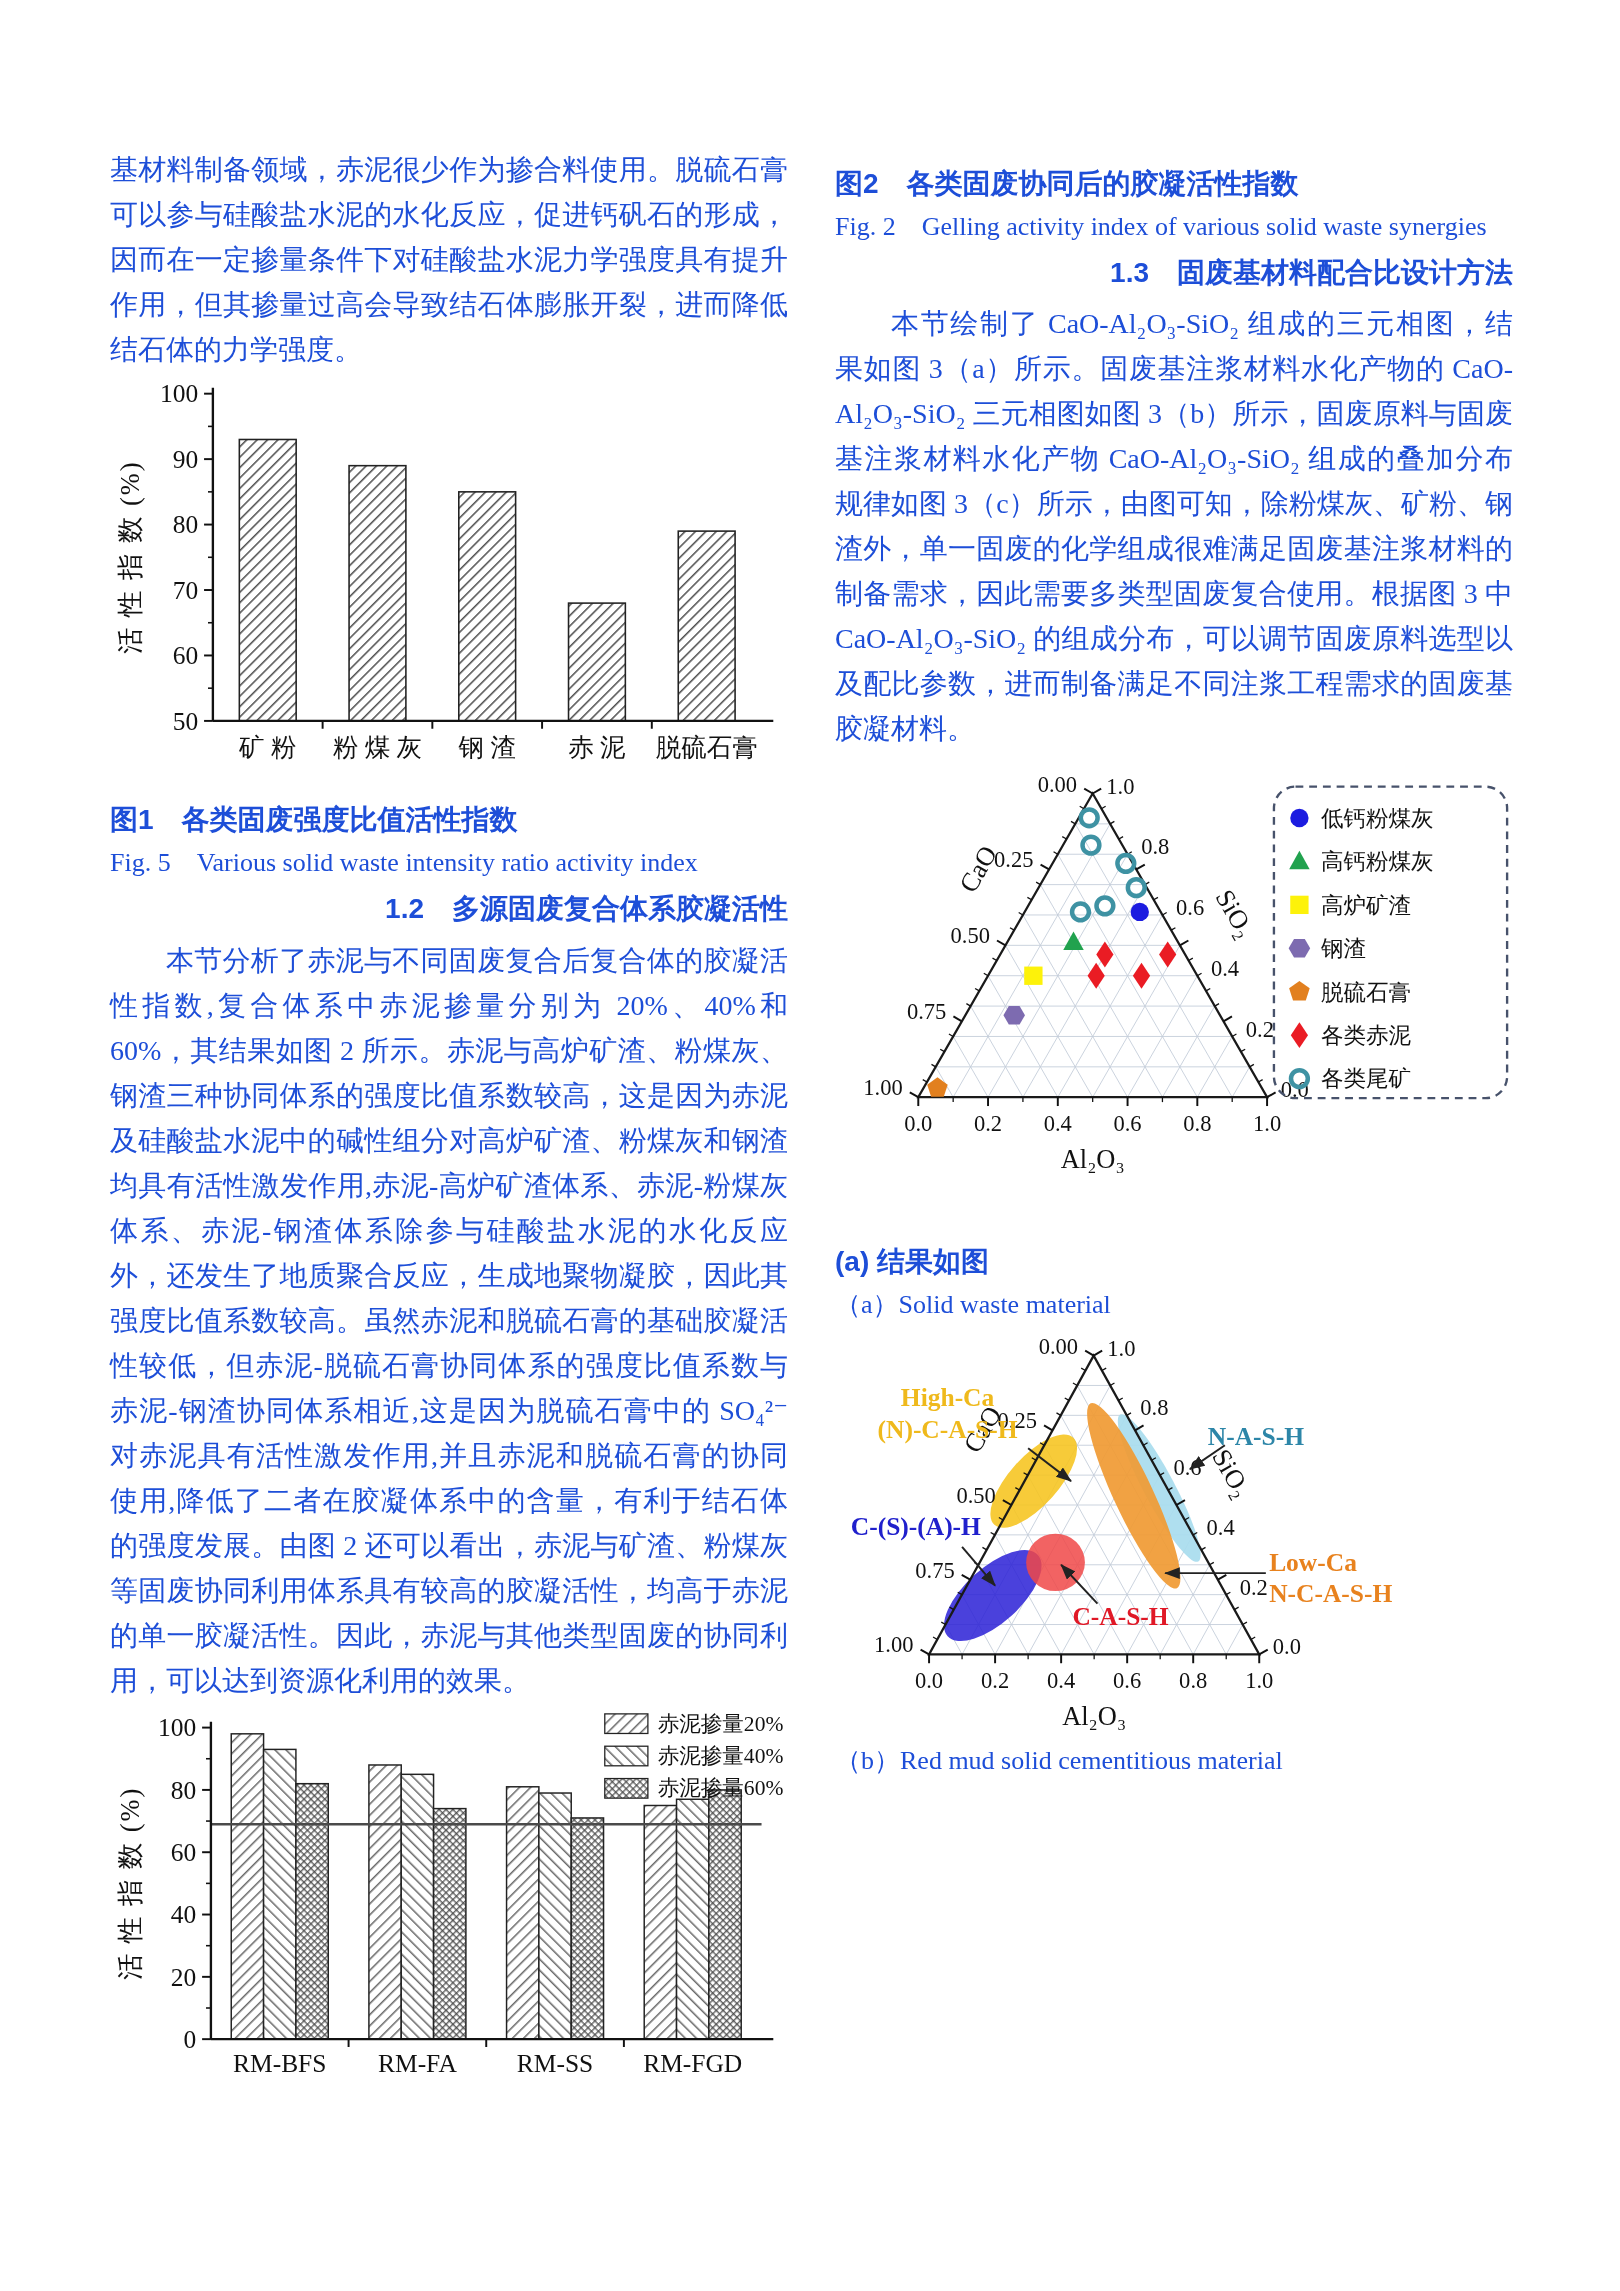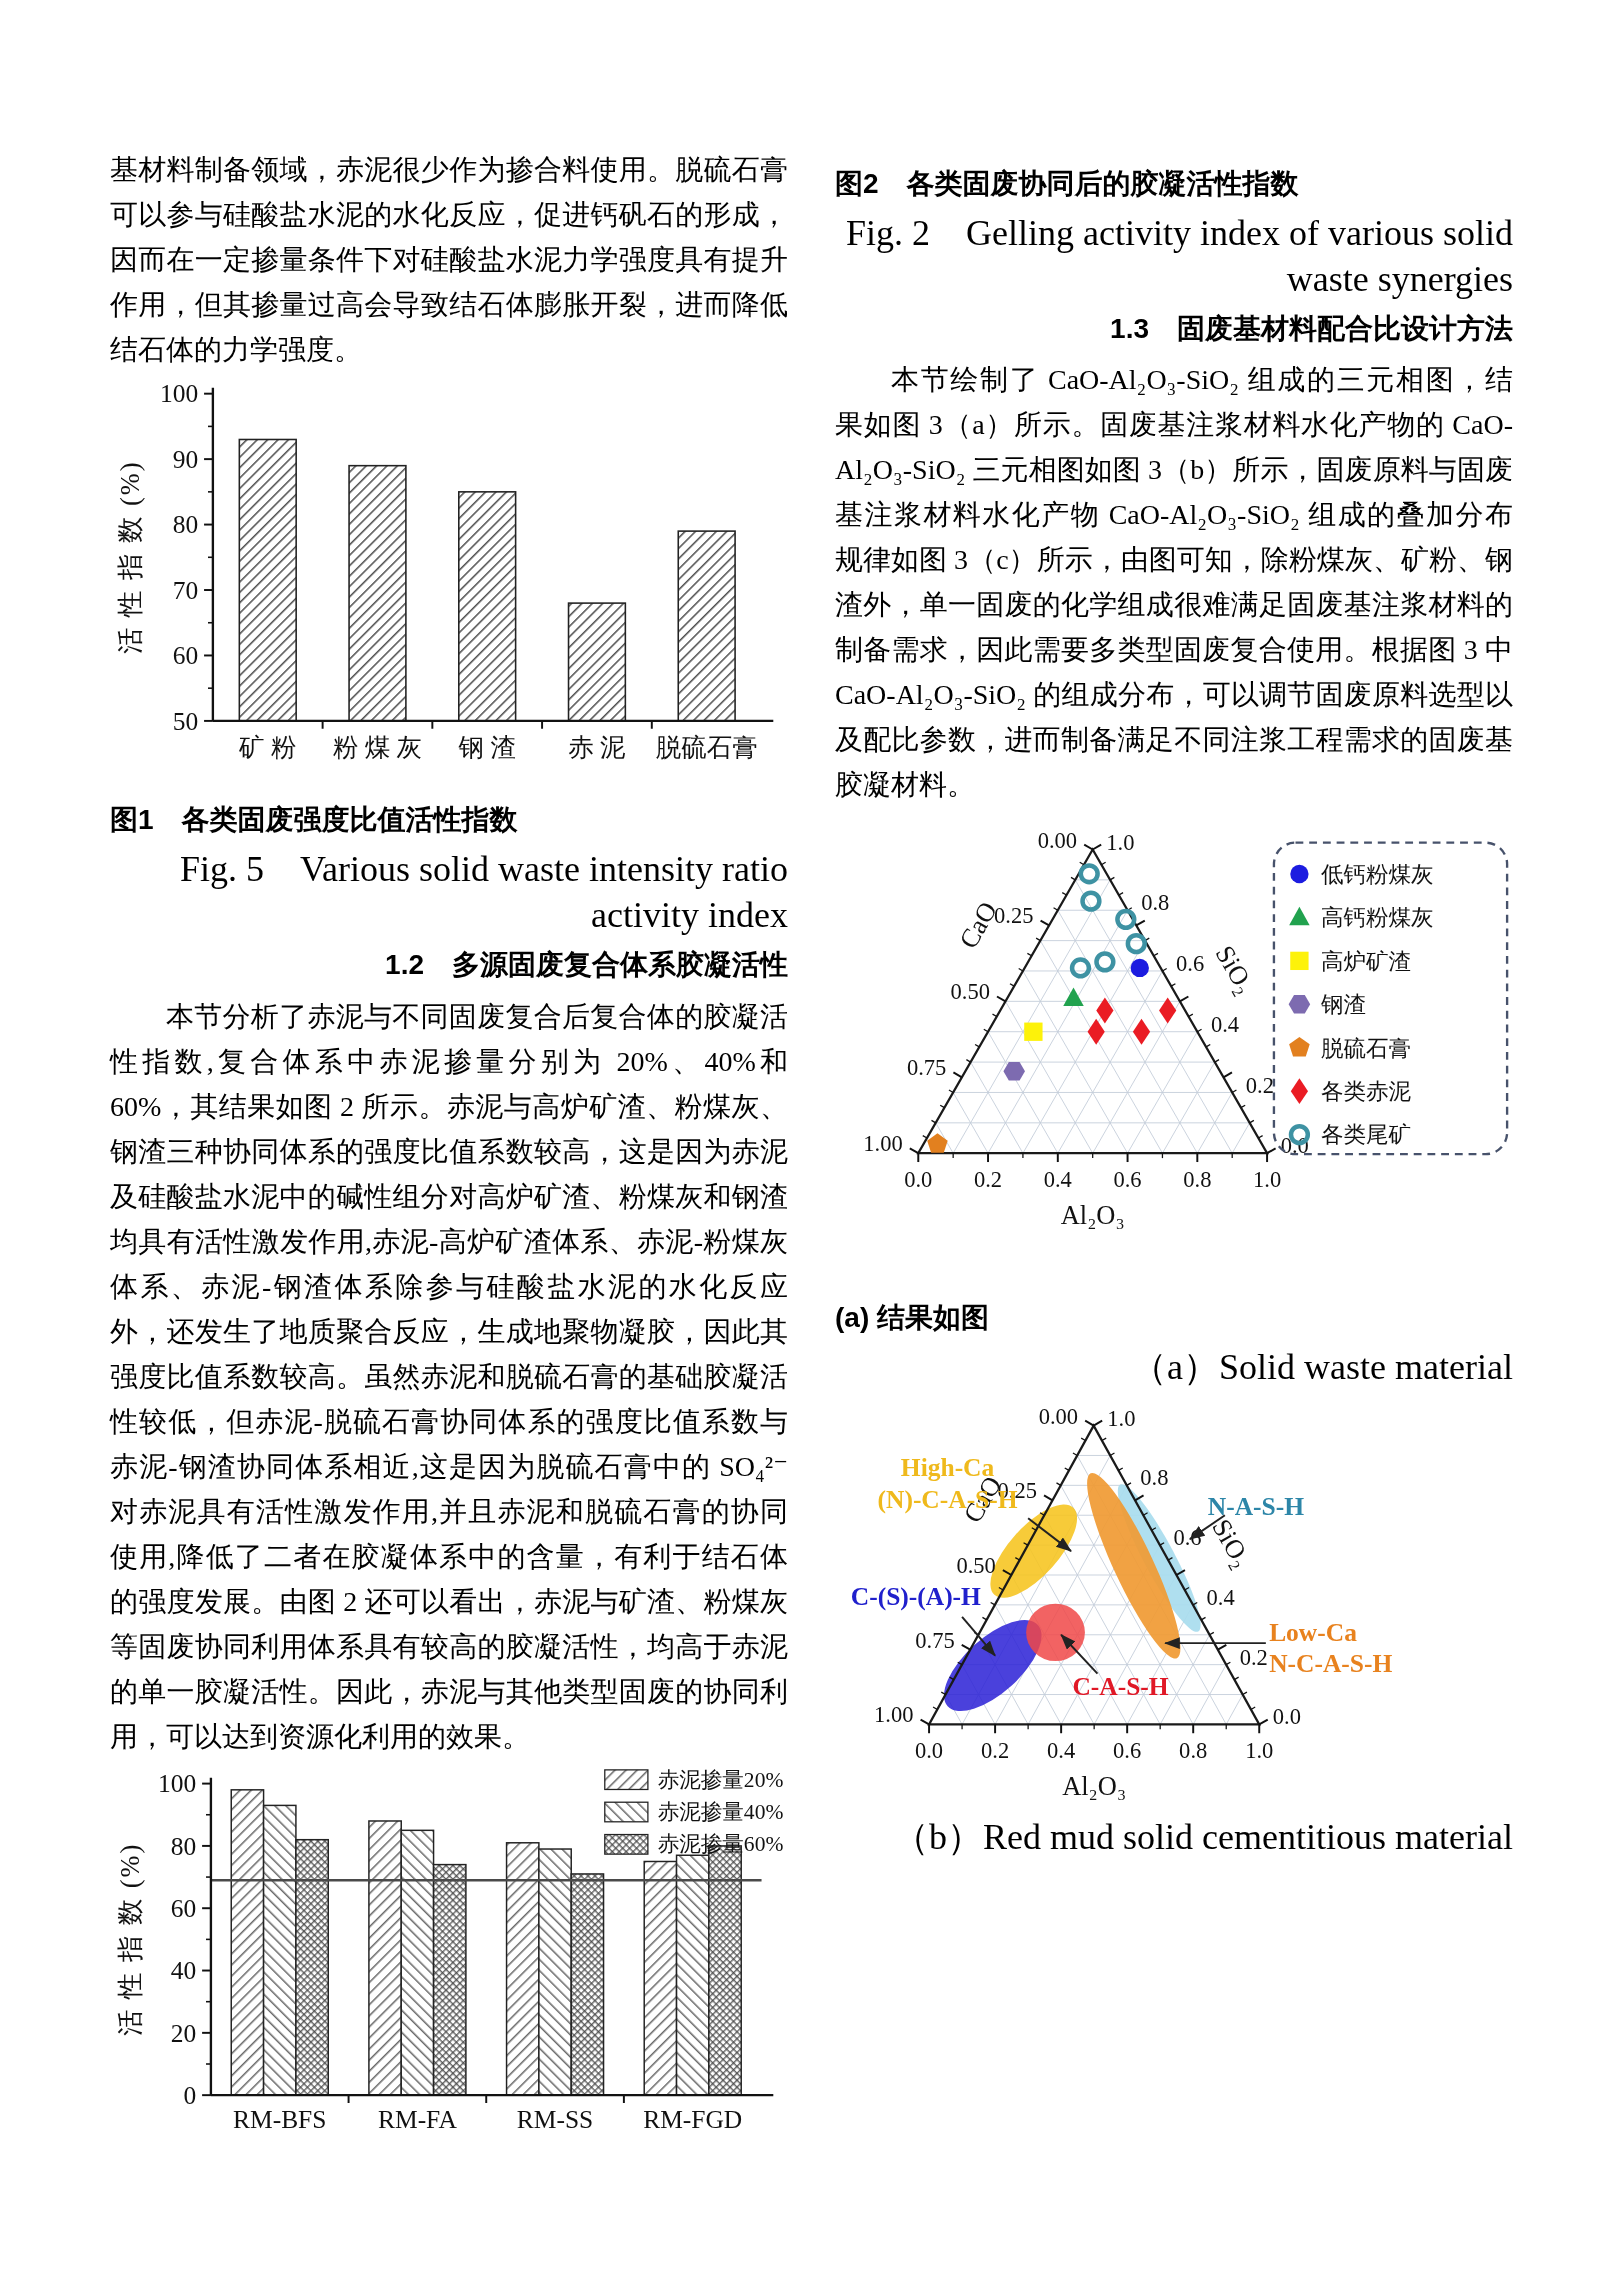--- a/index.html
+++ b/index.html
@@ -1,25 +1,25 @@
 <!DOCTYPE html>
 <html><head>
 <meta charset="utf-8">
 <style>
   html,body{margin:0;padding:0;background:#ffffff;}
   .page{position:relative;width:1620px;height:2292px;background:#fff;overflow:hidden;
-        font-family:"Liberation Serif","DejaVu Serif",serif;color:#000000;}
+        font-family:"Liberation Serif","DejaVu Serif",serif;color:#1d4ed8;}
   .col{position:absolute;width:678px;}
   .col-left{left:110px;top:147px;}
   .col-right{left:835px;top:165px;}
   .body{font-size:28px;line-height:45px;text-align:justify;margin:0;text-indent:2em;}
   .nofirst{text-indent:0;}
   .cap-zh{font-family:"Liberation Sans","DejaVu Sans",sans-serif;font-weight:bold;
           font-size:28px;text-align:left;margin:13.7px 0 5.9px;}
-  .cap-en{font-size:36px;text-align:right;margin:2px 0 7.8px;}
+  .cap-en{font-size:26px;text-align:left;margin:2px 0 7.8px;}
   .sec{font-family:"Liberation Sans","DejaVu Sans",sans-serif;font-weight:bold;
        font-size:28px;margin:9.8px 0 9.8px;text-align:right;}
   .mt0{margin-top:0;}
   .fig{width:678px;margin:5.9px 0 0;}
   .fig svg{display:block;width:100%;height:auto;}
   text{font-family:"Liberation Serif","DejaVu Serif",serif;}
 </style>
 </head>
 <body>
 

